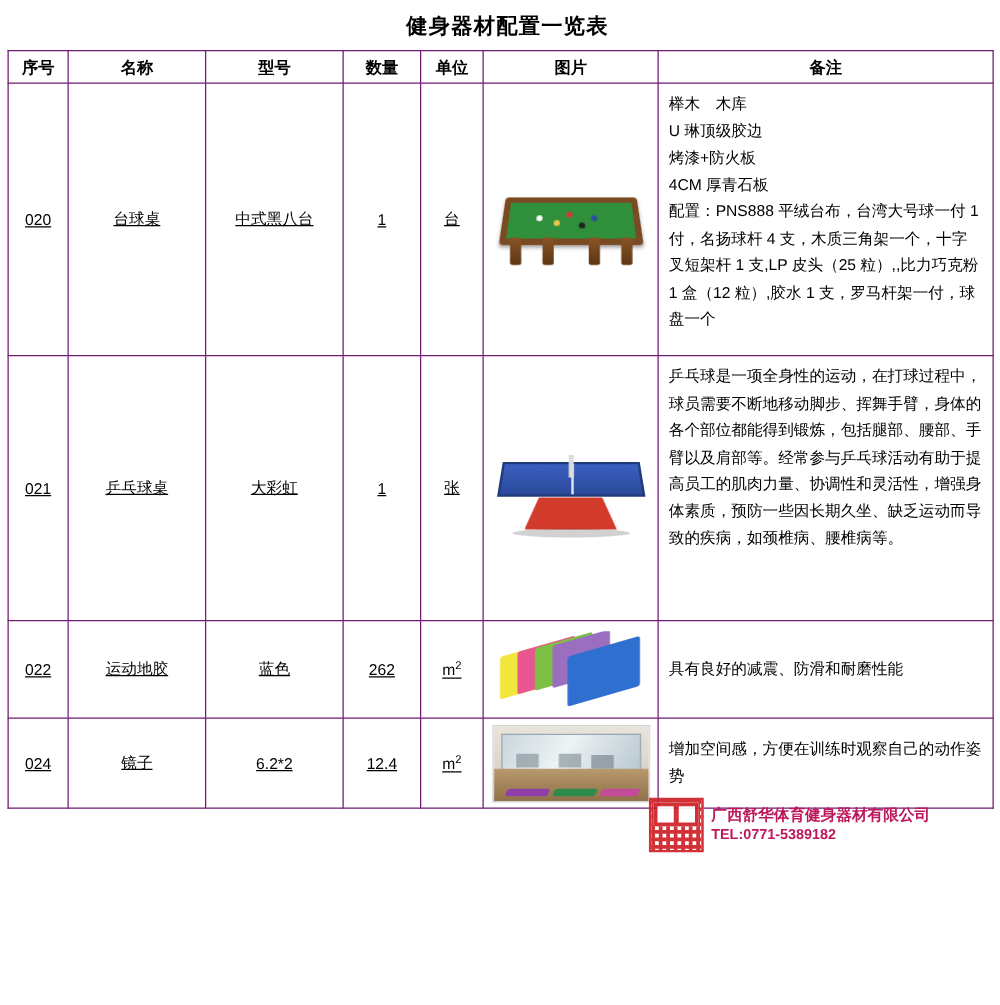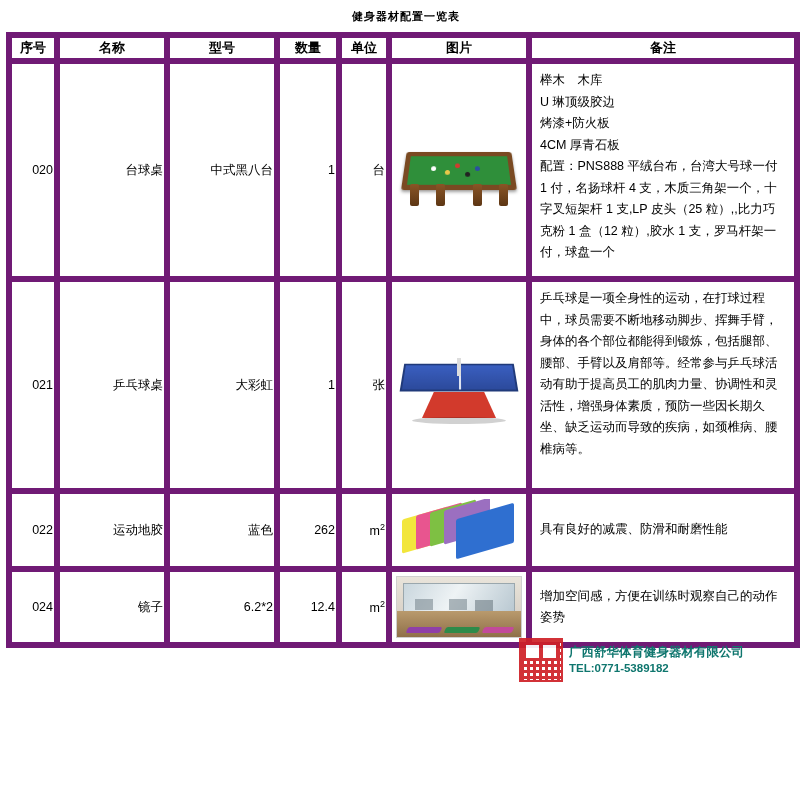--- a/index.html
+++ b/index.html
@@ -14,52 +14,52 @@
     position: relative;
     overflow: hidden;
   }
   .page {
     width: 800px; height: 804px;
     padding: 0;
     position: relative;
   }
   .doc-title {
     text-align: center;
-    font-size: 11px;
+    font-size: 17px;
     font-weight: bold;
     letter-spacing: 1px;
     padding: 9px 0 8px 12px;
   }
   table.sheet {
     border-collapse: collapse;
     width: 788px;
     margin: 0 6px;
     table-layout: fixed;
   }
   table.sheet th, table.sheet td {
-    border: 6px solid #701a75;
+    border: 1px solid #701a75;
     vertical-align: middle;
     font-size: 12.5px;
   }
   table.sheet thead th {
     height: 26px;
     font-weight: bold;
     text-align: center;
     font-size: 13px;
   }
   
   col.c-no    { width: 48px; }
   col.c-name  { width: 110px; }
   col.c-model { width: 110px; }
   col.c-qty   { width: 62px; }
   col.c-unit  { width: 50px; }
   col.c-img   { width: 140px; }
   col.c-note  { width: 268px; }
 
-  td.cc { text-align: right; }
+  td.cc { text-align: center; text-decoration: underline; }
   td.note {
     text-align: left;
     padding: 6px 8px 6px 8px;
     line-height: 1.72;
     font-size: 12.5px;
   }
   td.note.center-v { vertical-align: middle; }
   td.note.top-v { vertical-align: top; }
   td.imgcell {
     text-align: center;
@@ -209,21 +209,21 @@
   }
   .qr::before, .qr::after {
     content:"";
     position:absolute; width:13px; height:13px;
     border:3px solid #cf2027; background:#fff;
   }
   .qr::before { left:2px; top:2px; }
   .qr::after  { right:2px; top:2px; }
   .wm-text {
     margin-left: 6px;
-    color: #0f766e;
+    color: #be185d;
     font-weight: bold;
     line-height: 1.35;
   }
   .wm-text .l1 { font-size: 12.5px; }
   .wm-text .l2 { font-size: 11.5px; }
   .wm-text .l3 { font-size: 11.5px; }
 
   
   .footer {
     width: 788px;

